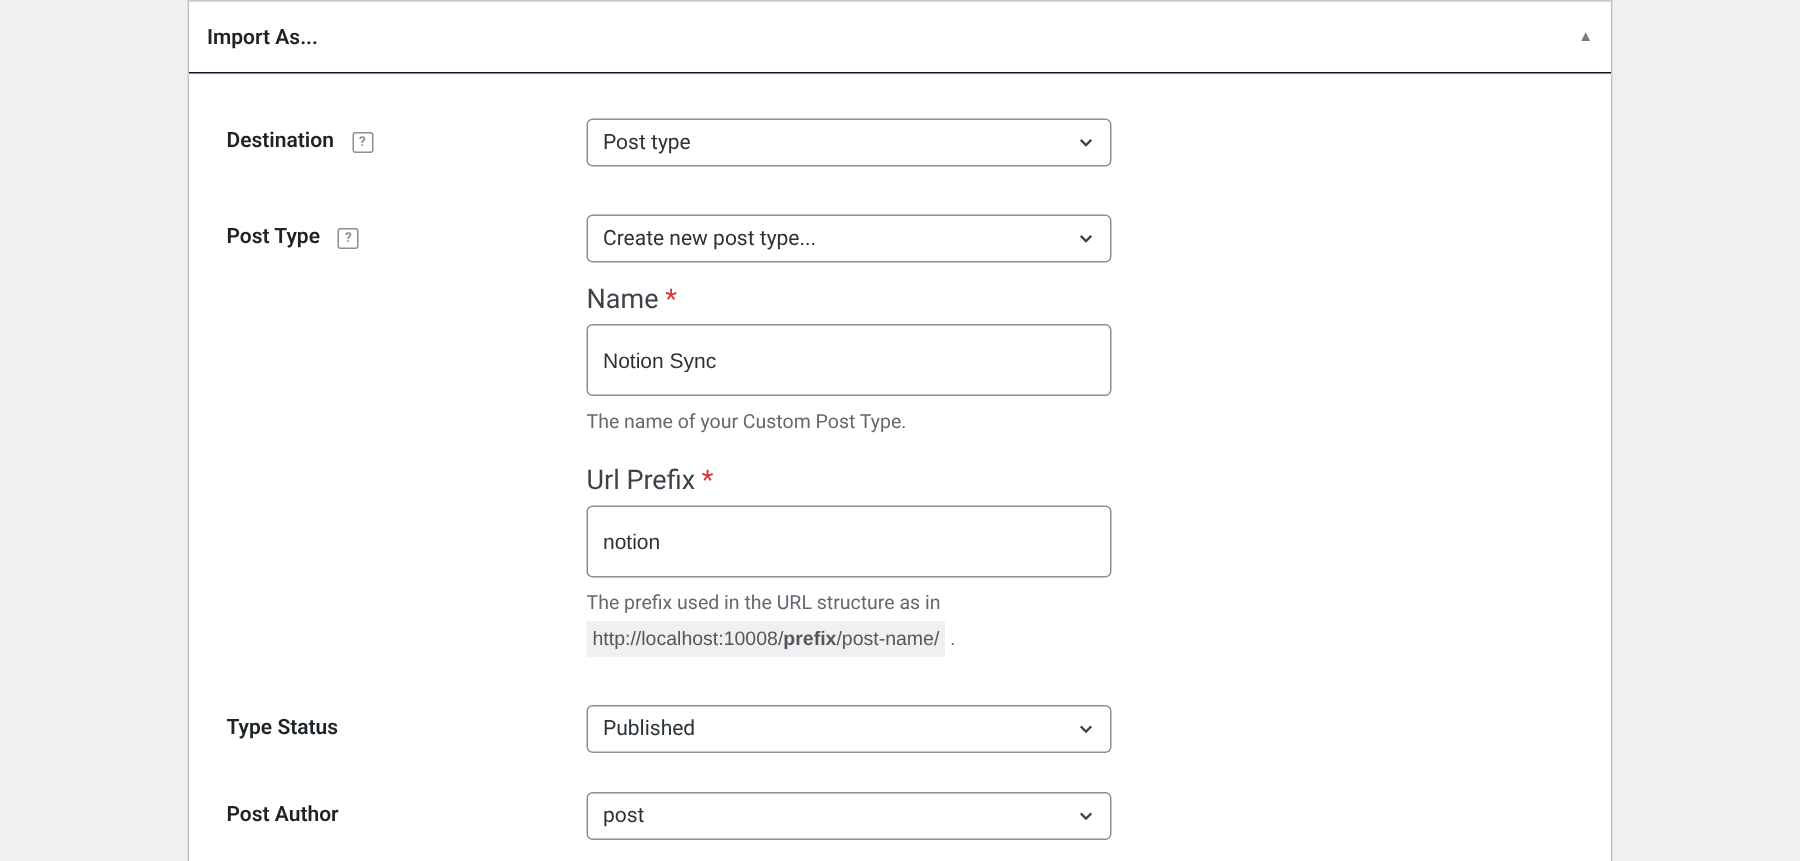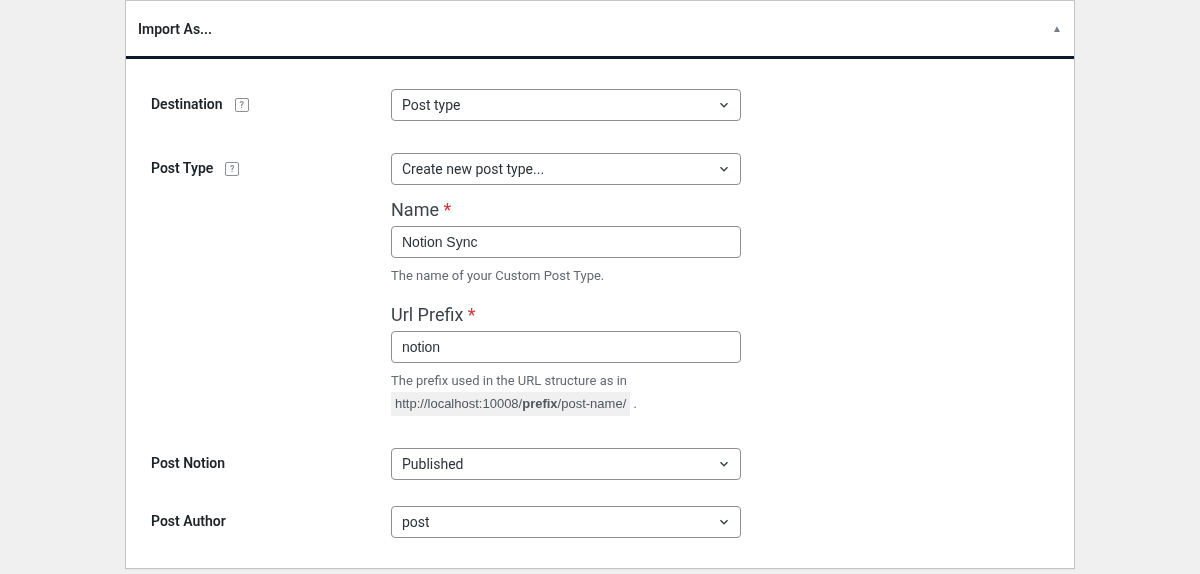--- a/index.html
+++ b/index.html
@@ -20,22 +20,22 @@
     background: #fff;
     border: 1px solid #c3c4c7;
     margin: 0 125px;
     box-shadow: 0 1px 1px rgba(0,0,0,0.04);
   }
   .panel-header {
     display: flex;
     align-items: center;
     justify-content: space-between;
     padding: 0 12px;
-    height: 58px;
-    border-bottom: 3px solid #0f172a;
+    height: 48px;
+    border-bottom: 1px solid #0f172a;
   }
   .panel-title {
     font-weight: 600;
     font-size: 14px;
     color: #1d2327;
   }
   .collapse-icon {
     color: #787c82;
     font-size: 10px;
     line-height: 1;
@@ -108,21 +108,21 @@
     top: 50%;
     transform: translateY(-50%);
     pointer-events: none;
     color: #3c434a;
   }
   .select-chevron svg {
     display: block;
   }
   .text-input {
     width: 100%;
-    height: 32px;
+    height: 48px;
     border: 1px solid #8c8f94;
     border-radius: 4px;
     background: #fff;
     padding: 0 10px;
     font-size: 14px;
     color: #2c3338;
     outline: none;
   }
   .sub-label {
     font-size: 18px;
@@ -216,21 +216,21 @@
         <div class="help-text">
           <span>The prefix used in the URL structure as in</span><br>
           <span class="code-bg"><span>http://localhost:10008/</span><span class="bold">prefix</span><span>/post-name/</span></span>
           <span>.</span>
         </div>
       </div>
     </div>
 
     <div class="field-row tight">
       <div class="field-label-col">
-        <span class="field-label">Post Notion</span>
+        <span class="field-label">Type Status</span>
       </div>
       <div class="field-control-col">
         <div class="select-wrap">
           <div class="select">
             <span>Published</span>
           </div>
           <span class="select-chevron">
             <svg width="14" height="14" viewBox="0 0 24 24" fill="none" stroke="currentColor" stroke-width="2.5">
                 <polyline points="6 9 12 15 18 9"></polyline>
               </svg>

